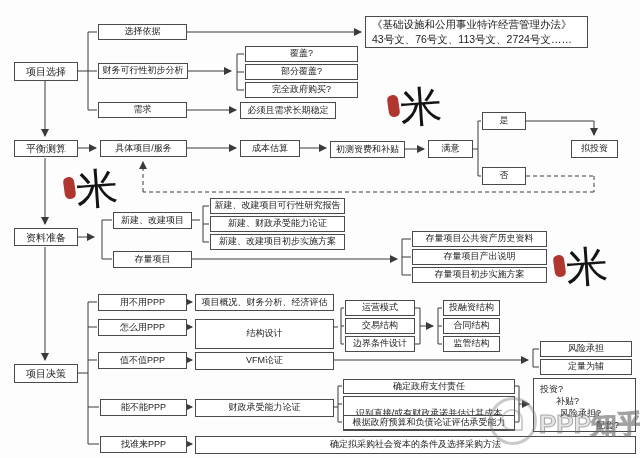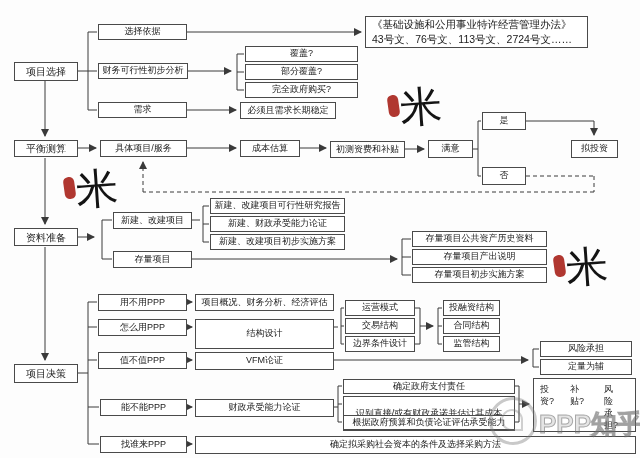--- a/index.html
+++ b/index.html
@@ -7,21 +7,21 @@
          font-family:"Liberation Sans","DejaVu Sans",sans-serif;}
   #wires{position:absolute;left:0;top:0;z-index:1;}
   .ln{fill:none;stroke:#3a3a3a;stroke-width:1;}
   .dash{stroke-dasharray:4 3;}
   .bx{position:absolute;z-index:2;box-sizing:border-box;border:1px solid #4a4a4a;background:#fff;
       display:flex;align-items:center;justify-content:center;text-align:center;
       font-size:9px;line-height:1.1;color:#1a1a1a;}
   .spine{font-size:10px;}
   .law{font-size:10.5px;flex-direction:column;align-items:flex-start;justify-content:center;
        padding:8px 6px;line-height:1.4;text-align:left;}
-  .stair{flex-direction:row;align-items:flex-start;justify-content:flex-start;
+  .stair{flex-direction:column;align-items:flex-start;justify-content:flex-start;
          padding:4px 0 0 6px;text-align:left;}
   .stair span{display:block;line-height:12px;}
   .stair .s2{margin-left:16px;}
   .stair .s3{margin-left:20px;}
   .stair .s4{margin-left:56px;}
   .logo{position:absolute;z-index:6;pointer-events:none;width:50px;height:50px;}
   .logo .seal{position:absolute;left:0;top:7px;width:11px;height:22px;background:#b03730;
               border-radius:5px;transform:rotate(-8deg);}
   .logo .glyph{position:absolute;left:12px;top:-2px;font-family:"DejaVu Serif",serif;
                font-size:42px;line-height:1;color:#141414;transform:rotate(-4deg);}

